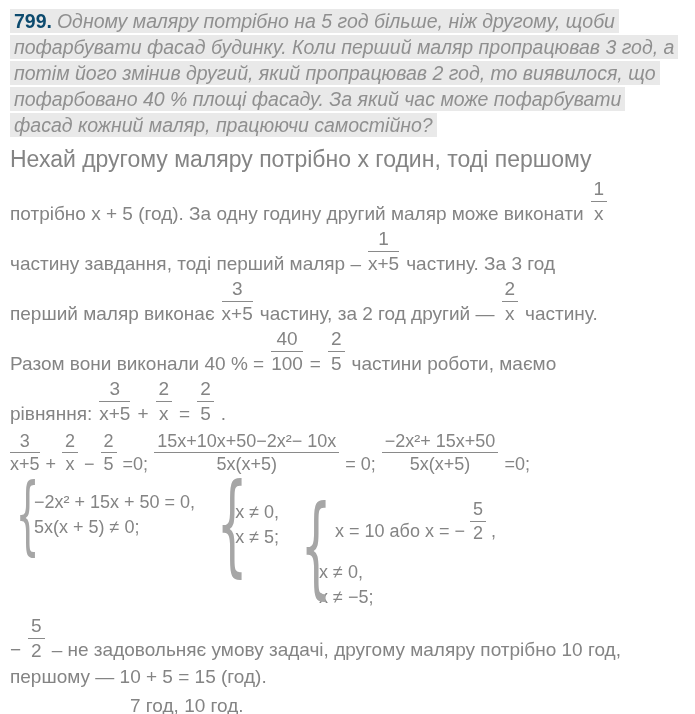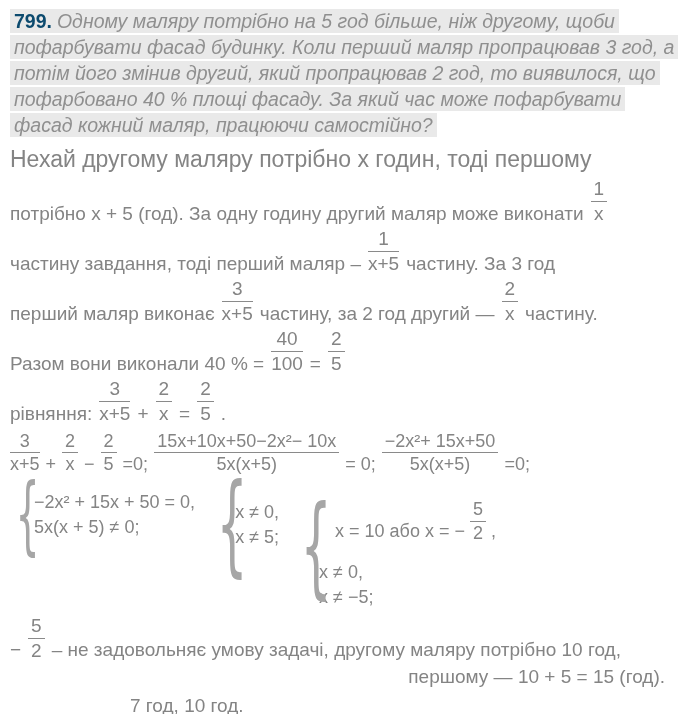--- a/index.html
+++ b/index.html
@@ -29,21 +29,21 @@
   .system{display:flex;align-items:center;}
   .brace{
     font-family:"DejaVu Sans",sans-serif;color:#a6a6a6;display:inline-block;
     width:22px;text-align:center;line-height:0.85;
     transform:scale(0.5,1.12);transform-origin:center;flex:0 0 22px;
   }
   .b2{font-size:76px;}
   .b3{font-size:98px;}
   .sys-lines{display:flex;flex-direction:column;gap:2px;line-height:23px;margin-left:2px;}
   .sys-lines .frow{margin:16px;min-height:auto;gap:5px;font-size:18px;}
-  .concl-t{margin:2px 16px;font-size:19px;line-height:28px;text-align:right;}
+  .concl-t{margin:2px 0;font-size:19px;line-height:28px;}
   .answer{margin:4px 0 0 120px;font-size:19px;}
 </style>
 </head>
 <body>
 
 <div class="page">
 
   <p class="problem"><span class="hl"><span class="pnum">799.</span><span>Одному маляру потрібно на 5 год більше, ніж другому, щоби пофарбувати фасад будинку. Коли перший маляр пропрацював 3 год, а потім його змінив другий, який пропрацював 2 год, то виявилося, що пофарбовано 40 % площі фасаду. За який час може пофарбувати фасад кожний маляр, працюючи самостійно?</span></span></p>
 
   <p class="tline">Нехай другому маляру потрібно x годин, тоді першому</p>
@@ -83,20 +83,21 @@
     <span>Разом вони виконали 40 % =</span>
     <span class="frac">
       <span class="num">40</span>
       <span class="den">100</span>
     </span>
     <span>=</span>
     <span class="frac">
       <span class="num">2</span>
       <span class="den">5</span>
     </span>
+    <span>частини роботи, маємо</span>
   </div>
 
   <div class="frow">
     <span>рівняння:</span>
     <span class="frac">
       <span class="num">3</span>
       <span class="den">x+5</span>
     </span>
     <span>+</span>
     <span class="frac">

